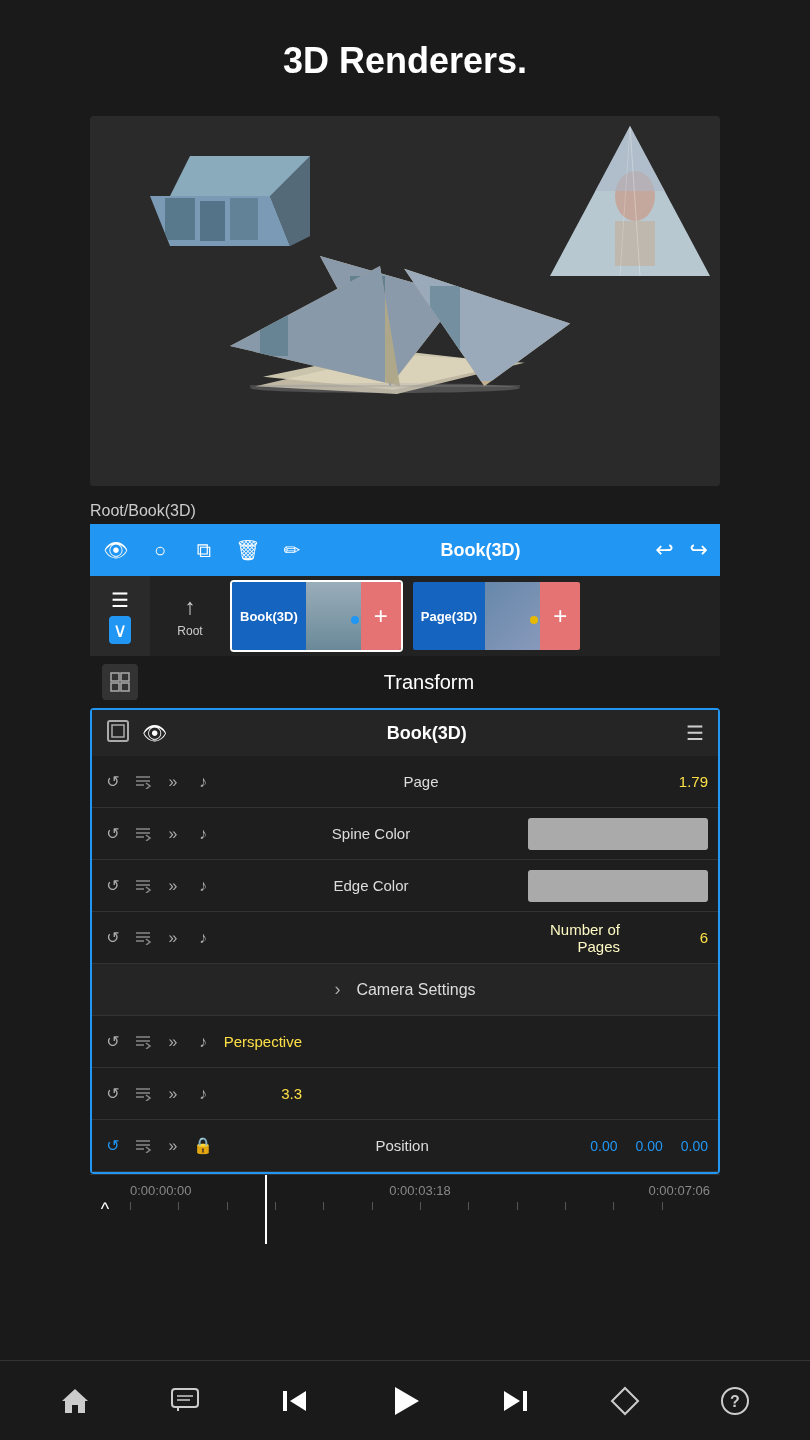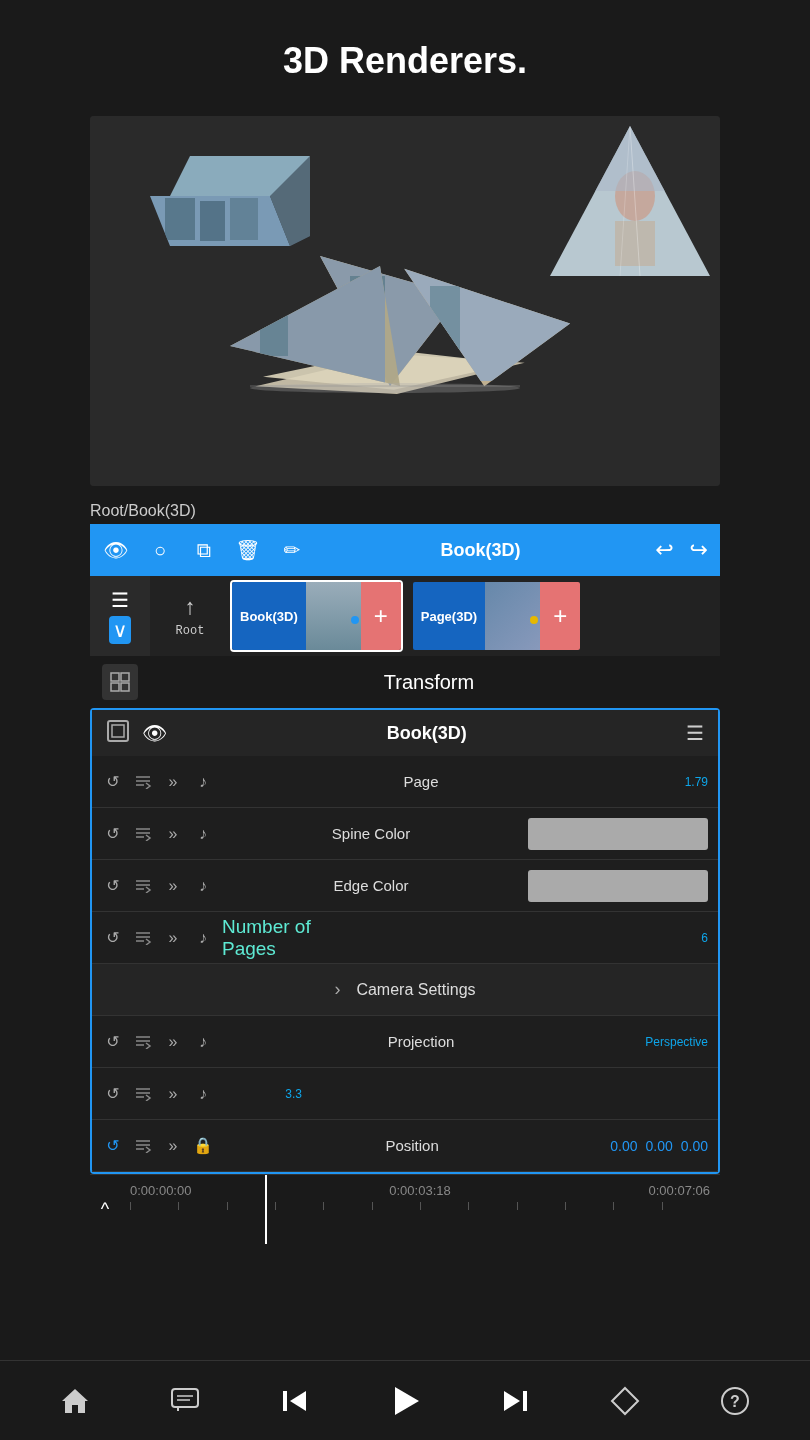--- a/index.html
+++ b/index.html
@@ -215,22 +215,22 @@
     }
 
     .prop-name {
       flex: 1;
       font-size: 15px;
       color: #ddd;
       text-align: center;
     }
 
     .prop-value {
-      font-size: 12px;
-      color: #0ea5e9;
+      font-size: 15px;
+      color: #fde047;
       min-width: 80px;
       text-align: right;
     }
 
     .prop-value-box {
       width: 180px;
       height: 32px;
       background: #9e9e9e;
       border-radius: 3px;
     }
@@ -355,21 +355,21 @@
     .photo-strip-inner {
       width: 100%;
       height: 100%;
       background: linear-gradient(180deg, #9aadba 0%, #6a8a99 100%);
       position: relative;
     }
 
     
     .prop-multi-value {
       display: flex;
-      gap: 8px;
+      gap: 18px;
     }
 
     .prop-val-item {
       font-size: 14px;
       color: #2196F3;
     }
 
     .hamburger-icon {
       font-size: 20px;
       color: #ccc;
@@ -485,21 +485,21 @@
   <div class="toolbar-redo">↪</div>
 </div>
 
 <div class="timeline-strip">
   <div class="timeline-left">
     <div style="font-size:20px; cursor:pointer;">☰</div>
     <div style="font-size:20px; cursor:pointer; background:#2196F3; border-radius:4px; padding:2px 4px;">∨</div>
   </div>
   <div class="root-upload">
     <div style="font-size:22px;">↑</div>
-    <div style="font-size:12px;font-family:Liberation Mono, monospace;">Root</div>
+    <div style="font-size:12px;">Root</div>
   </div>
 
   <div class="timeline-item selected" style="border-color:#fff;">
     <div class="timeline-item-label">Book(3D)</div>
     <div class="photo-strip">
       <div class="photo-strip-inner"></div>
     </div>
     <div class="timeline-item-add">+</div>
   </div>
 
@@ -590,41 +590,40 @@
   <div class="property-row">
     <div class="prop-icon">↺</div>
     <div class="prop-icon">
       <svg width="18" height="14" viewBox="0 0 18 14">
           <path d="M2 2 h14 M2 6 h14 M2 10 h8" stroke="#888" stroke-width="1.5" fill="none"></path>
           <polyline points="12,8 16,11 12,14" stroke="#888" stroke-width="1.5" fill="none"></polyline>
         </svg>
     </div>
     <div class="prop-icon">»</div>
     <div class="prop-icon">♪</div>
-    <div class="prop-name" style="flex:1;text-align:left;font-size:19px;color:#5eead4;white-space:pre-line;">Number of
+    <div class="prop-name" style="flex:1;text-align:right;font-size:15px;color:#fef9c3;white-space:pre-line;">Number of
 Pages</div>
     <div class="prop-value">6</div>
   </div>
 
   <div class="property-row section-header">
     <div class="section-arrow">›</div>
     <div class="section-title">Camera Settings</div>
   </div>
 
   <div class="property-row">
     <div class="prop-icon">↺</div>
     <div class="prop-icon">
       <svg width="18" height="14" viewBox="0 0 18 14">
           <path d="M2 2 h14 M2 6 h14 M2 10 h8" stroke="#888" stroke-width="1.5" fill="none"></path>
           <polyline points="12,8 16,11 12,14" stroke="#888" stroke-width="1.5" fill="none"></polyline>
         </svg>
     </div>
     <div class="prop-icon">»</div>
     <div class="prop-icon">♪</div>
-    <div class="prop-name">Projection</div>
     <div class="prop-value">Perspective</div>
   </div>
 
   <div class="property-row">
     <div class="prop-icon">↺</div>
     <div class="prop-icon">
       <svg width="18" height="14" viewBox="0 0 18 14">
           <path d="M2 2 h14 M2 6 h14 M2 10 h8" stroke="#888" stroke-width="1.5" fill="none"></path>
           <polyline points="12,8 16,11 12,14" stroke="#888" stroke-width="1.5" fill="none"></polyline>
         </svg>

